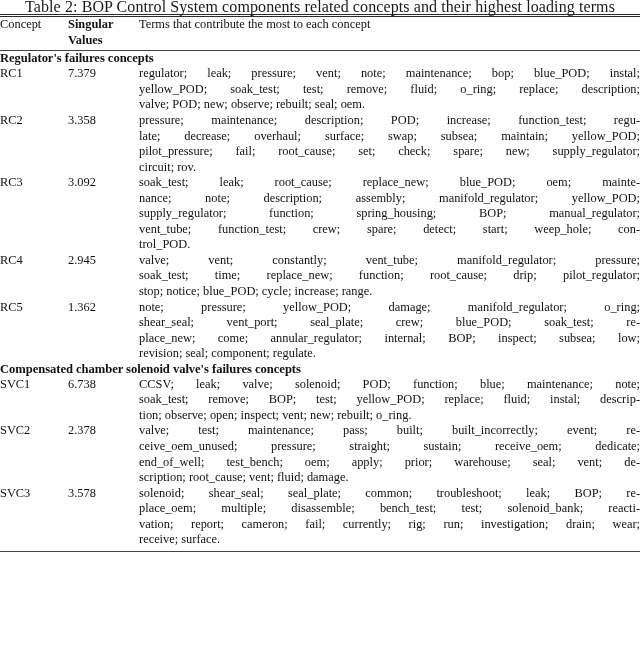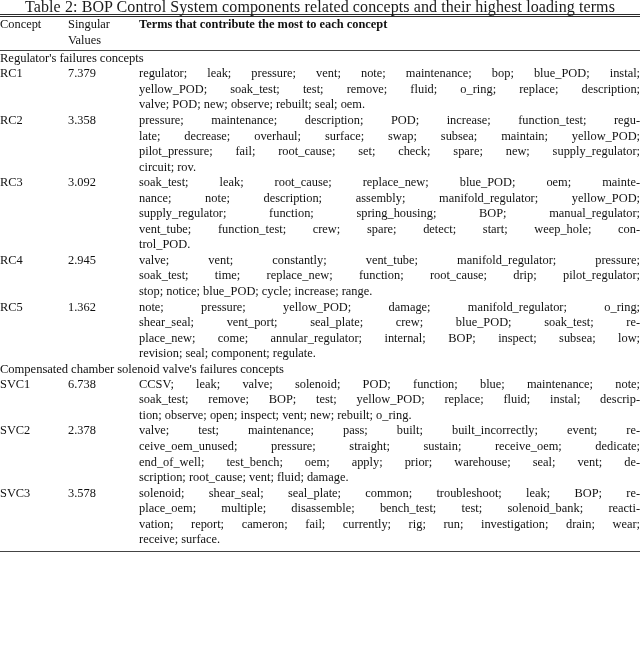--- a/index.html
+++ b/index.html
@@ -59,25 +59,25 @@
   col.c-concept { width: 68px; }
   col.c-sv      { width: 71px; }
   col.c-terms   { width: 501px; }
 
   .hdr-cell {
     padding-top: 3px;
     padding-bottom: 2px;
     line-height: 15.6px;
   }
   .hdr-concept { padding-left: 10px; margin-top: 24px; }
-  .hdr-sv { padding-left: 2px; }
-  .hdr-terms { padding-left: 1px; font-weight: bold; }
+  .hdr-sv { padding-left: 2px; font-weight: bold; }
+  .hdr-terms { padding-left: 1px; }
 
   .section-row td {
-    font-weight: normal;
+    font-weight: bold;
     font-size: 12.6px;
     padding-top: 3.5px;
     padding-bottom: 1px;
     padding-left: 10px;
     letter-spacing: -0.05px;
   }
 
   .concept-cell {
     padding-left: 10px;
     line-height: 15.55px;

